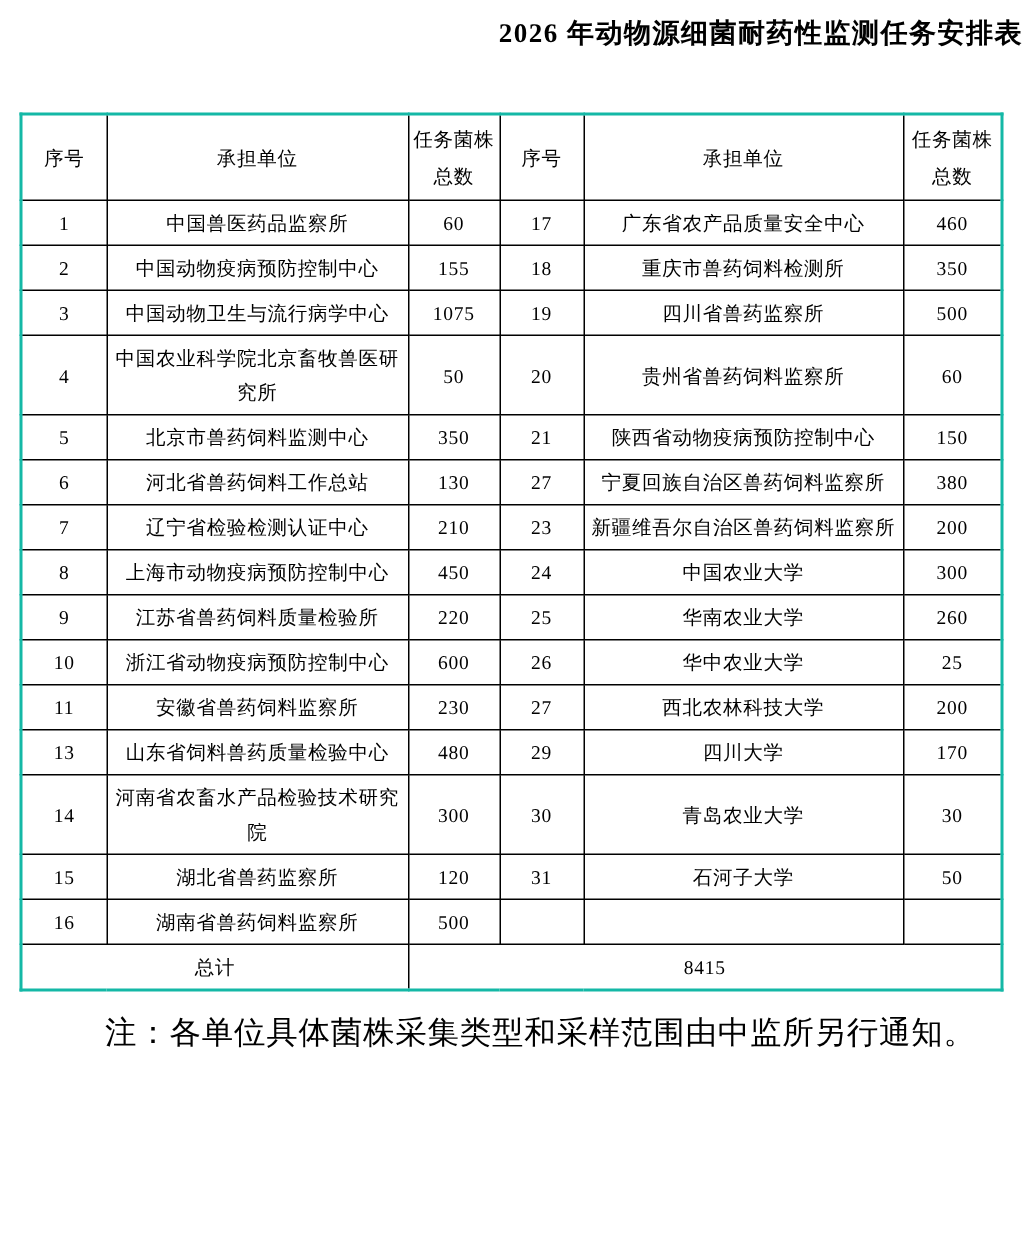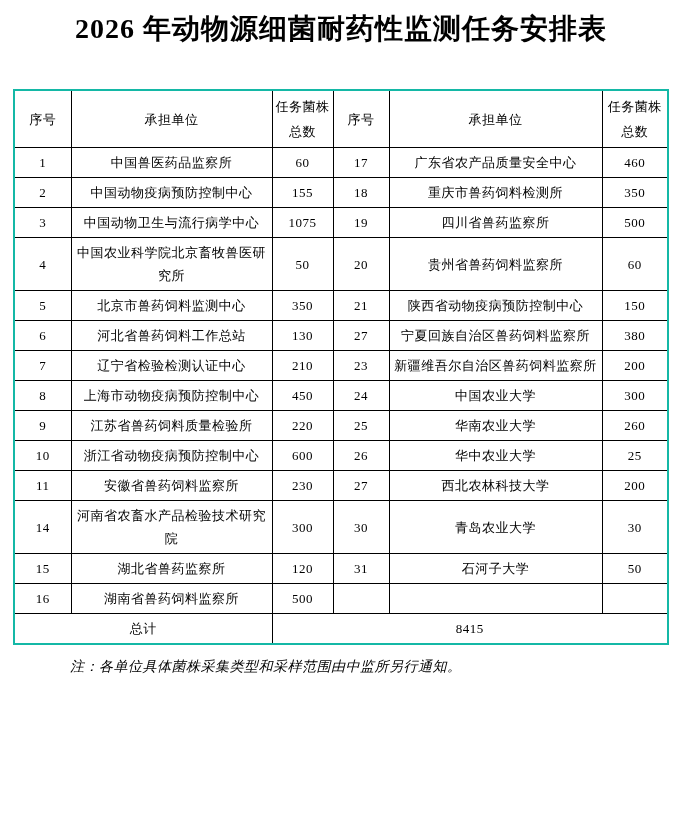--- a/index.html
+++ b/index.html
@@ -2,22 +2,22 @@
 <html><head>
 <meta charset="utf-8">
 <style>
   html, body { margin: 0; padding: 0; background: #ffffff; }
   .page {
     width: 682px; height: 823px; background: #ffffff; position: relative;
     font-family: "Liberation Serif", "DejaVu Serif", serif; color: #000;
     overflow: hidden;
   }
   .title {
-    margin: 10px 0 0 0; text-align: center;
-    font-size: 28px; font-weight: bold; letter-spacing: 1px; font-family: Liberation Serif, serif;
+    margin: 10px 0 0 0; text-align: right;
+    font-size: 18px; font-weight: bold; letter-spacing: 1px; font-family: Liberation Serif, serif;
   }
   table.monitor {
     border-collapse: collapse; table-layout: fixed;
     width: 654px; margin: 41px auto 0 auto;
     border: 2px solid #14b8a6;
   }
   col.c-serial-l { width: 57px; }
   col.c-unit-l   { width: 201px; }
   col.c-count-l  { width: 61px; }
   col.c-serial-r { width: 56px; }
@@ -27,21 +27,21 @@
     border: 1px solid #000;
     text-align: center; vertical-align: middle;
     font-size: 13px; font-weight: normal;
     padding: 3px 2px; letter-spacing: 0.5px; line-height: 23px;
     overflow: hidden;
   }
   thead th { height: 46px; line-height: 25px; }
   tbody tr { height: 28px; }
   tr.total-row { height: 29px; padding-left: 40px; }
   .note {
-    margin: 13px 0 0 70px; font-size: 14px; letter-spacing: 0.5px; font-style: italic;
+    margin: 13px 0 0 70px; font-size: 21px; letter-spacing: 0.5px;
   }
 </style>
 </head>
 <body>
 
 <div class="page">
 
   <h1 class="title">2026 年动物源细菌耐药性监测任务安排表</h1>
 
   <table class="monitor">
@@ -146,20 +146,28 @@
         </tr>
         <tr>
           <td>11</td>
           <td>安徽省兽药饲料监察所</td>
           <td>230</td>
           <td>27</td>
           <td>西北农林科技大学</td>
           <td>200</td>
         </tr>
         <tr>
+          <td>13</td>
+          <td>山东省饲料兽药质量检验中心</td>
+          <td>480</td>
+          <td>29</td>
+          <td>四川大学</td>
+          <td>170</td>
+        </tr>
+        <tr>
           <td>14</td>
           <td>河南省农畜水产品检验技术研究院</td>
           <td>300</td>
           <td>30</td>
           <td>青岛农业大学</td>
           <td>30</td>
         </tr>
         <tr>
           <td>15</td>
           <td>湖北省兽药监察所</td>

